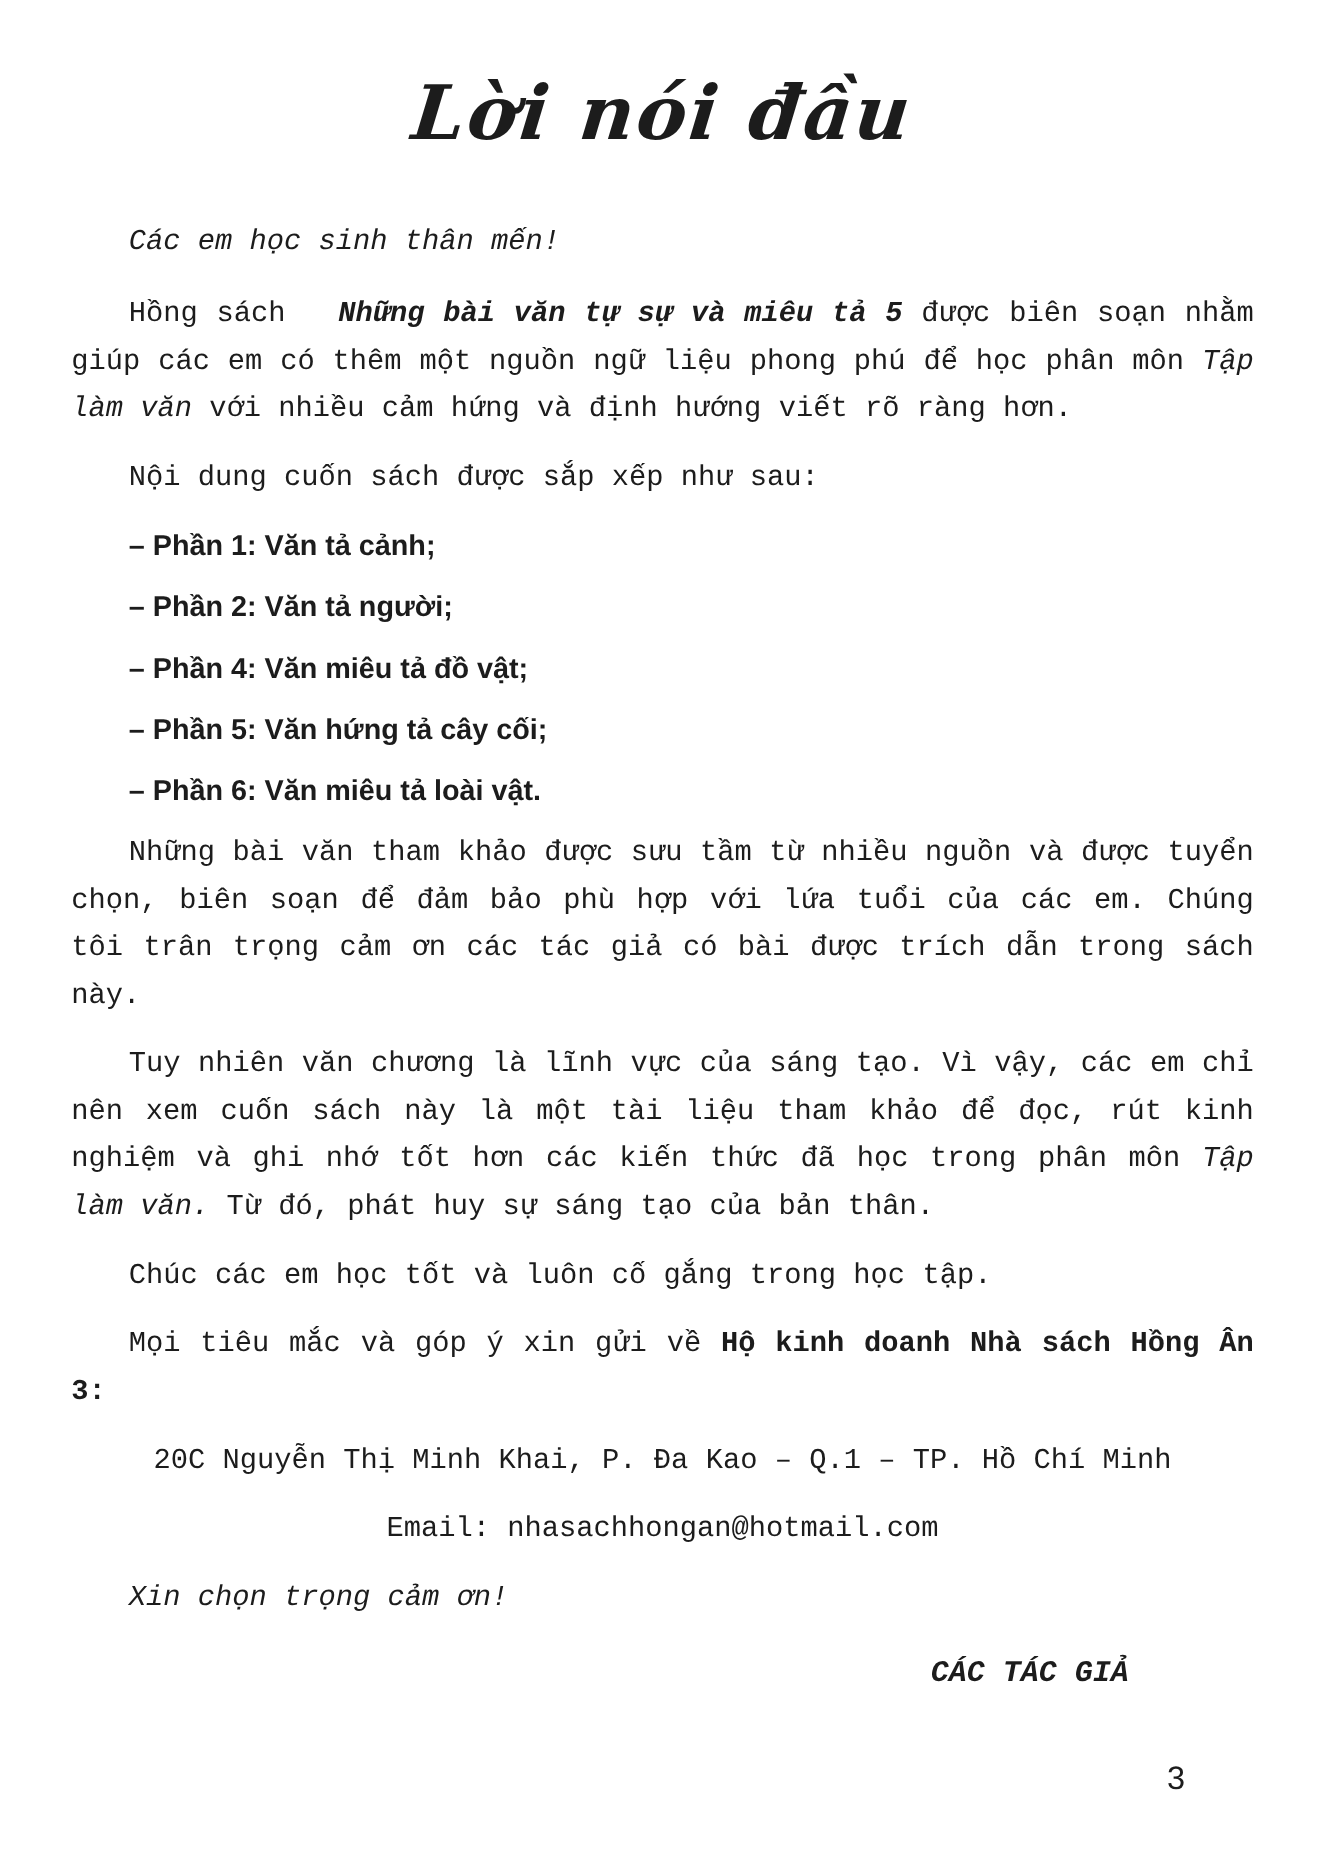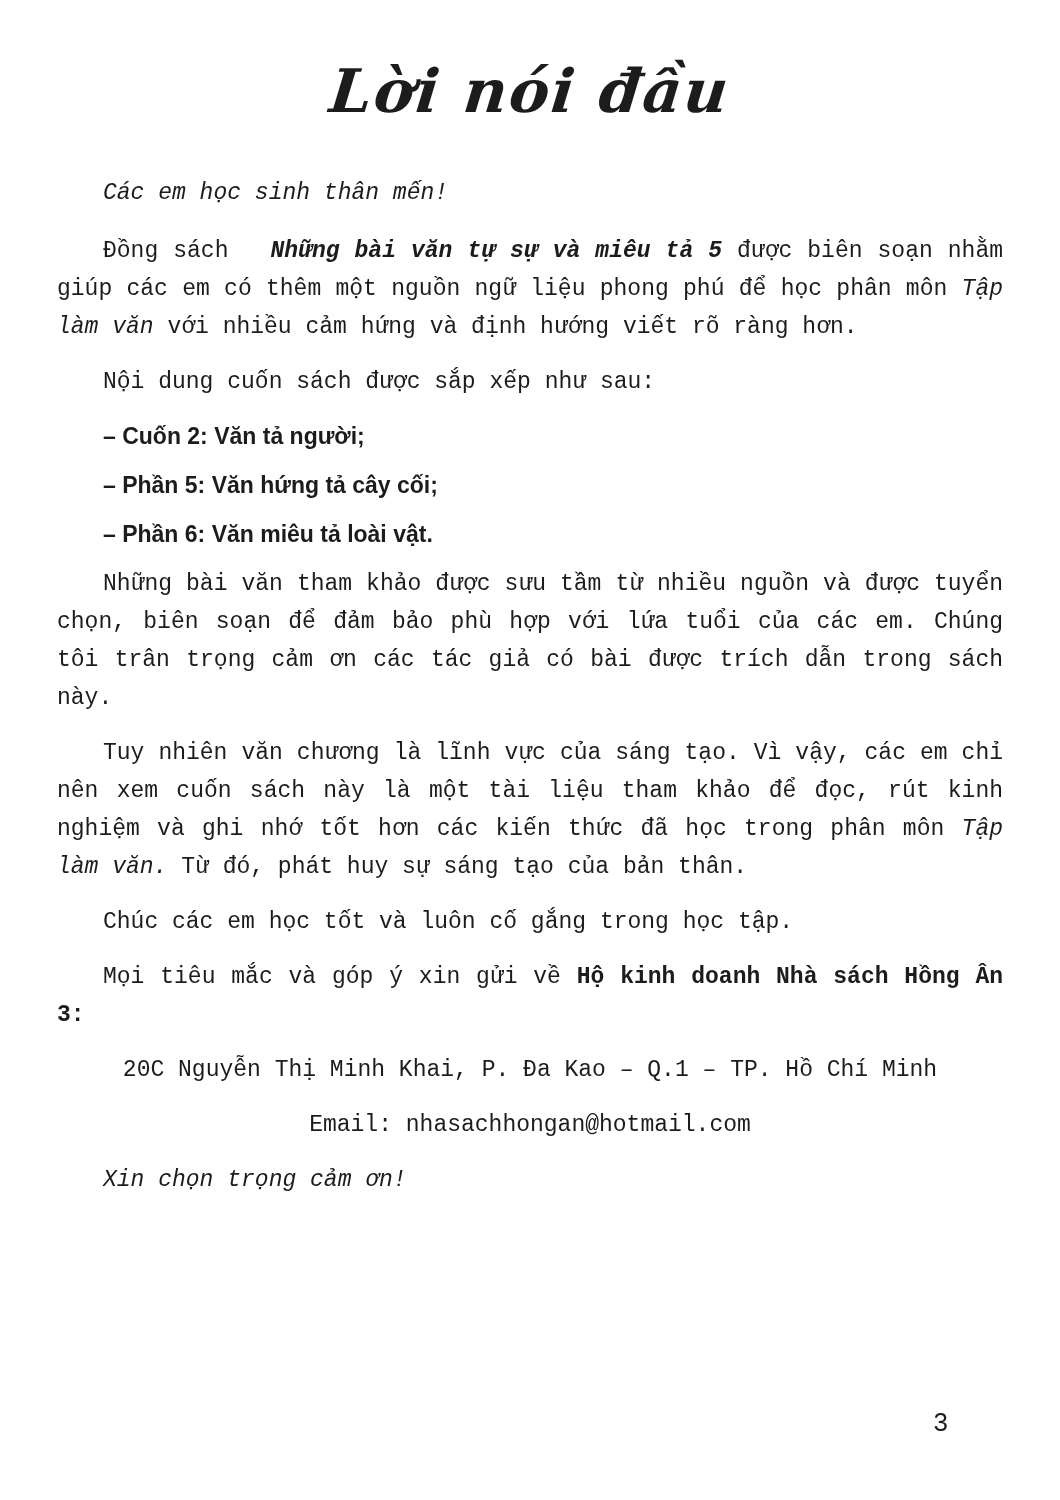--- a/index.html
+++ b/index.html
@@ -83,41 +83,44 @@
 </style>
 </head>
 <body>
 
 <div class="page">
 
   <h1 class="title">Lời nói đầu</h1>
 
   <p class="salutation">Các em học sinh thân mến!</p>
 
-  <p class="body-par"><span>Đồng sách </span><span class="bi">Những bài văn tự sự và miêu tả 5</span><span> được biên soạn nhằm giúp các em có thêm một nguồn ngữ liệu phong phú để học phân môn </span><span class="it">Tập làm văn</span><span> với nhiều cảm hứng và định hướng viết rõ ràng hơn.</span></p>
+  <p class="body-par"><span>Hồng sách </span><span class="bi">Những bài văn tự sự và miêu tả 5</span><span> được biên soạn nhằm giúp các em có thêm một nguồn ngữ liệu phong phú để học phân môn </span><span class="it">Tập làm văn</span><span> với nhiều cảm hứng và định hướng viết rõ ràng hơn.</span></p>
 
   <p class="body-par">Nội dung cuốn sách được sắp xếp như sau:</p>
 
   <div class="toc">
-    <div class="toc-item">– Cuốn 2: Văn tả người;</div>
+    <div class="toc-item">– Phần 1: Văn tả cảnh;</div>
+    <div class="toc-item">– Phần 2: Văn tả người;</div>
+    <div class="toc-item">– Phần 4: Văn miêu tả đồ vật;</div>
     <div class="toc-item">– Phần 5: Văn hứng tả cây cối;</div>
     <div class="toc-item">– Phần 6: Văn miêu tả loài vật.</div>
   </div>
 
 
   <p class="body-par">Những bài văn tham khảo được sưu tầm từ nhiều nguồn và được tuyển chọn, biên soạn để đảm bảo phù hợp với lứa tuổi của các em. Chúng tôi trân trọng cảm ơn các tác giả có bài được trích dẫn trong sách này.</p>
 
   <p class="body-par"><span>Tuy nhiên văn chương là lĩnh vực của sáng tạo. Vì vậy, các em chỉ nên xem cuốn sách này là một tài liệu tham khảo để đọc, rút kinh nghiệm và ghi nhớ tốt hơn các kiến thức đã học trong phân môn </span><span class="it">Tập làm văn.</span><span> Từ đó, phát huy sự sáng tạo của bản thân.</span></p>
 
   <p class="body-par">Chúc các em học tốt và luôn cố gắng trong học tập.</p>
 
   <p class="body-par"><span>Mọi tiêu mắc và góp ý xin gửi về </span><span class="b">Hộ kinh doanh Nhà sách Hồng Ân 3:</span></p>
 
   <p class="centered">20C Nguyễn Thị Minh Khai, P. Đa Kao – Q.1 – TP. Hồ Chí Minh</p>
 
   <p class="centered">Email: nhasachhongan@hotmail.com</p>
 
   <p class="thanks">Xin chọn trọng cảm ơn!</p>
 
+  <p class="authors">CÁC TÁC GIẢ</p>
 
   <div class="page-number">3</div>
 
 </div>
 
 </body></html>

